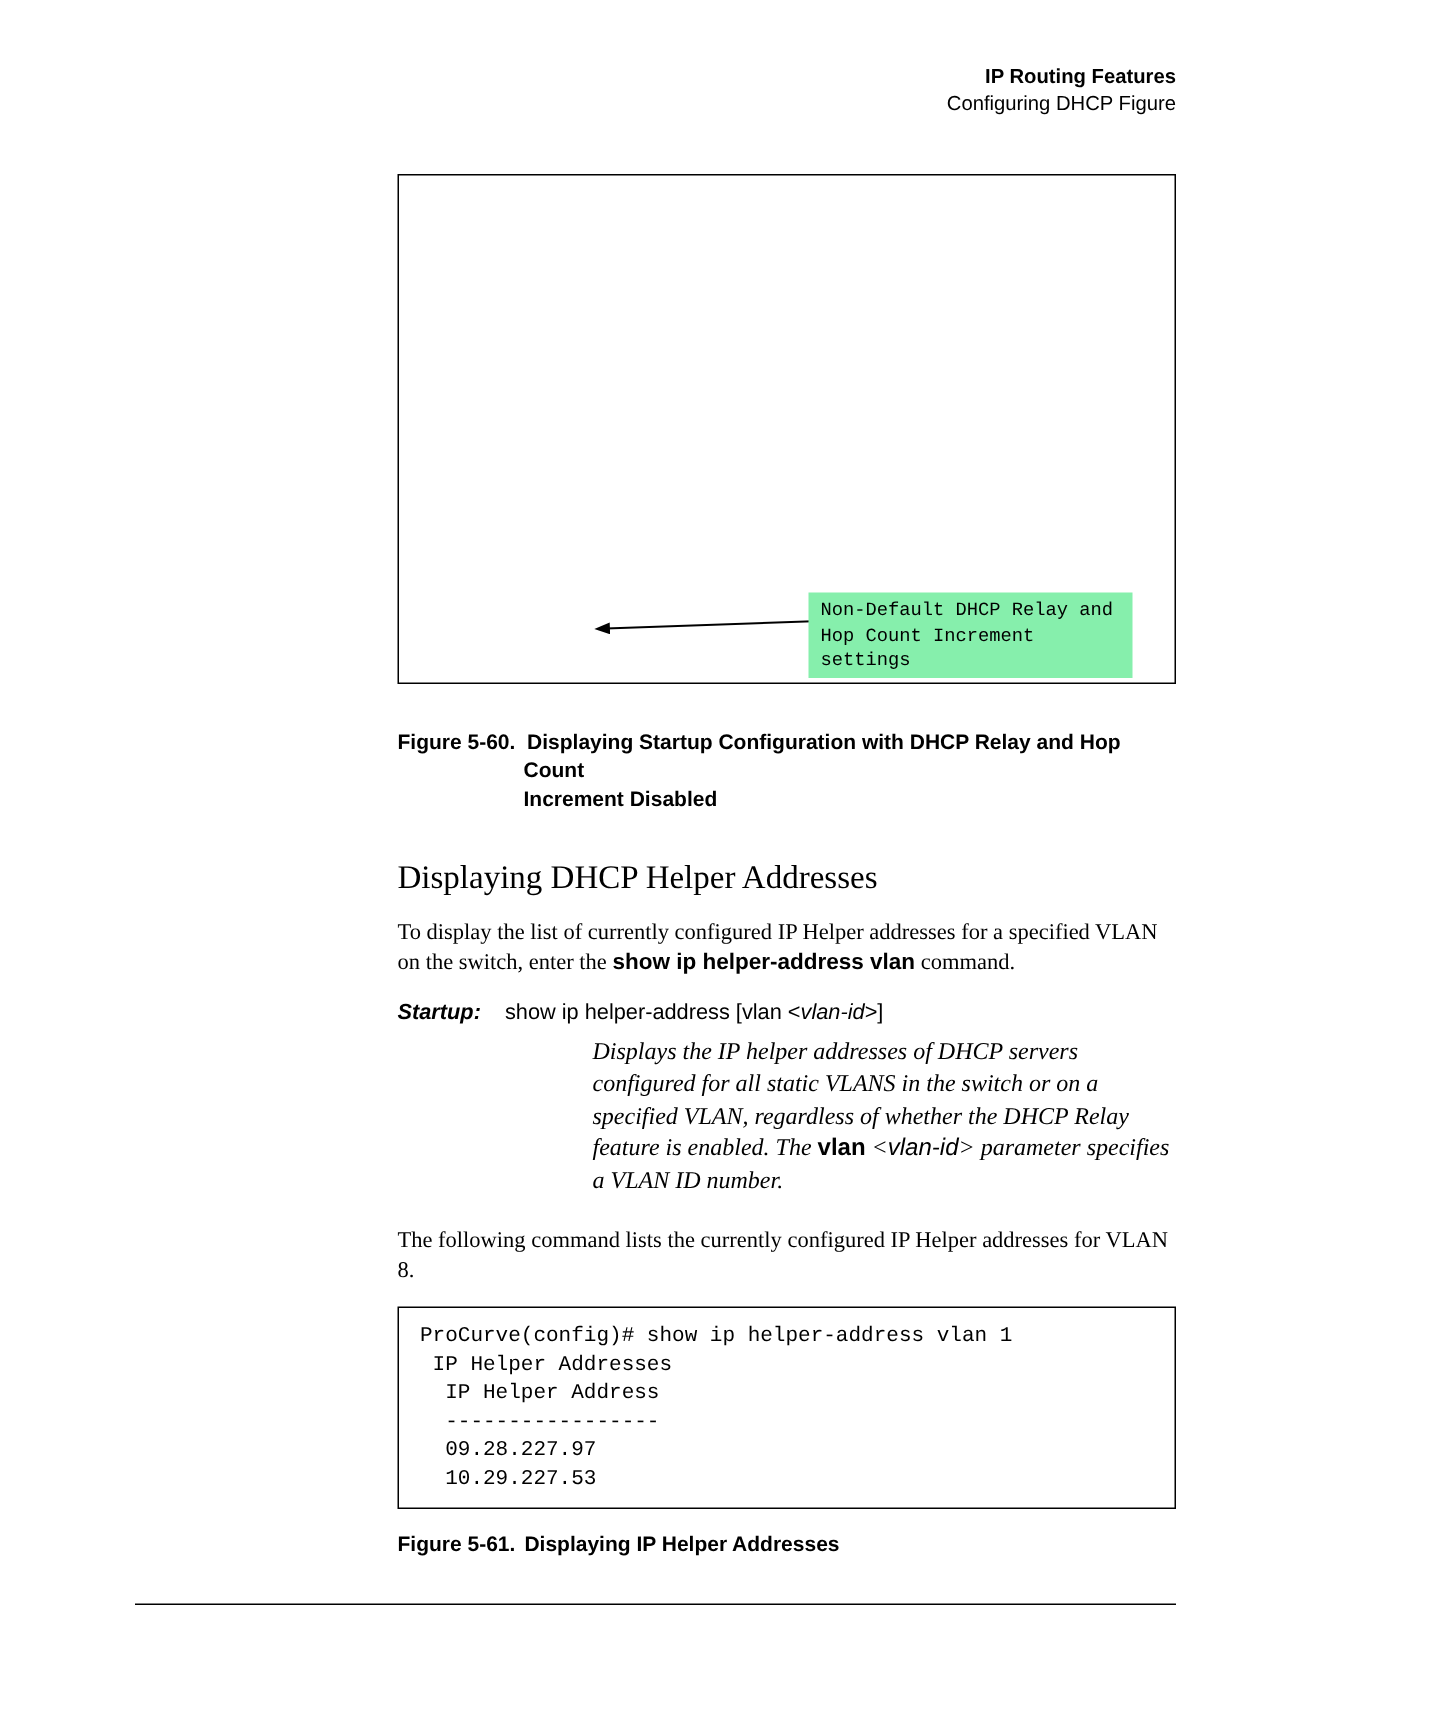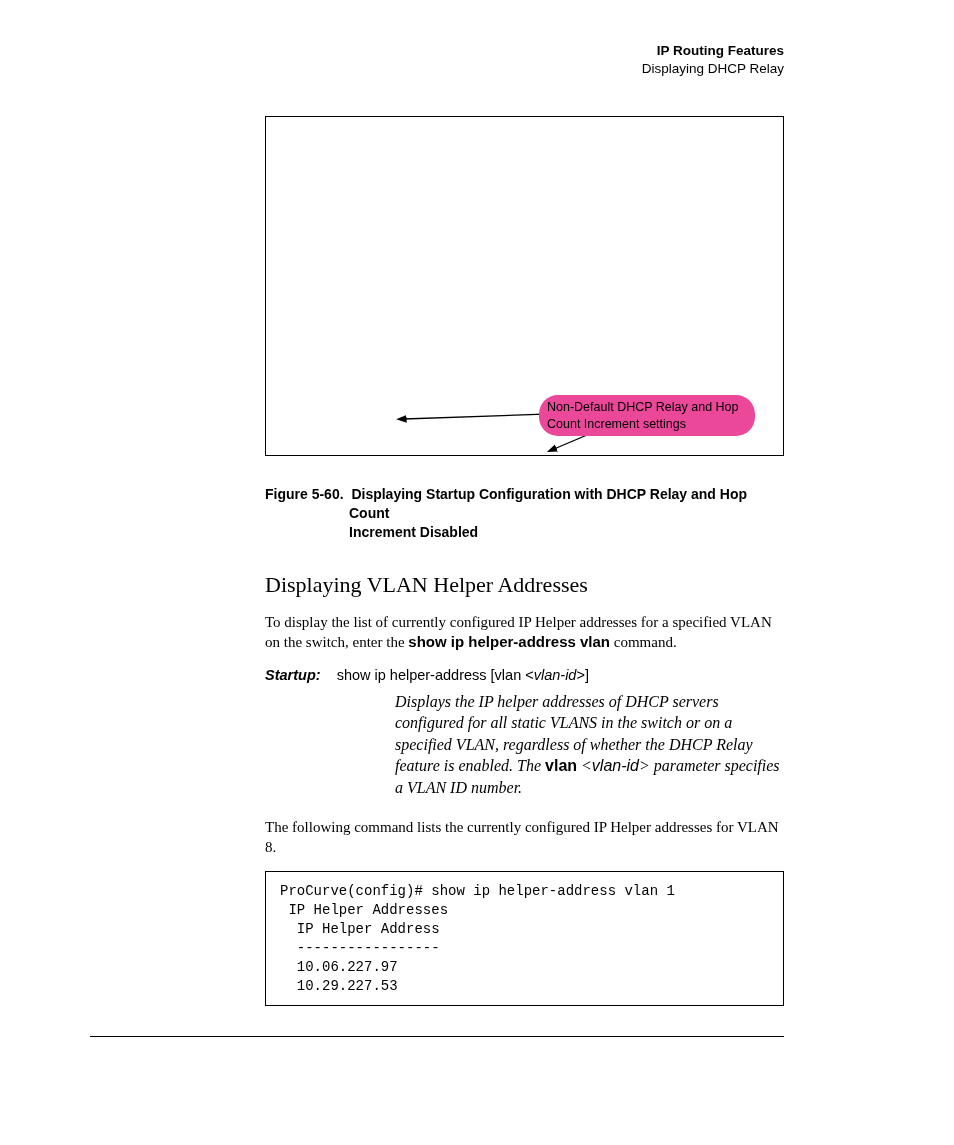--- a/index.html
+++ b/index.html
@@ -31,27 +31,26 @@
   .fig-box {
     border: 1.5px solid #000;
     height: 338px;
     position: relative;
     margin-bottom: 14px;
   }
   .annot {
     position: absolute;
     right: 28px;
     top: 278px;
-    background: #ec4899;
-    font-family: Liberation Sans, sans-serif;
+    background: #86efac;
+    font-family: Liberation Mono, monospace;
     font-size: 12.5px;
     line-height: 1.3;
     padding: 4px 8px;
     width: 200px;
-    border-radius: 19px;
   }
   .arrow-svg {
     position: absolute;
     top: 276px;
     left: 130px;
     width: 238px;
     height: 60px;
   }
   .fig-caption {
     font-family: Arial, Helvetica, sans-serif;
@@ -115,21 +114,21 @@
     text-align: right;
   }
 </style>
 </head>
 <body>
 
 <div class="page">
 
   <div class="running-head">
     <div class="line1">IP Routing Features</div>
-    <div>Displaying DHCP Relay</div>
+    <div>Configuring DHCP Figure</div>
   </div>
 
   <div class="content">
 
     <div class="fig-box">
       <svg class="arrow-svg" viewBox="0 0 238 60">
         <defs>
           <marker id="ah" markerWidth="10" markerHeight="10" refX="2" refY="3" orient="auto">
             <path d="M0,0 L0,6 L8,3 z" fill="#000"></path>
           </marker>
@@ -140,42 +139,46 @@
       <div class="annot">Non-Default DHCP Relay and Hop Count Increment settings</div>
     </div>
 
     <div class="fig-caption tight">
       <span class="indent-wrap">
         <span class="first"><span class="fignum">Figure 5-60.</span>&nbsp;&nbsp;<span>Displaying Startup Configuration with DHCP Relay and Hop Count</span></span>
         <span>Increment Disabled</span>
       </span>
     </div>
 
-    <h3 class="subhead">Displaying VLAN Helper Addresses</h3>
+    <h3 class="subhead">Displaying DHCP Helper Addresses</h3>
 
     <p class="body">
       <span>To display the list of currently configured IP Helper addresses for a specified VLAN on the switch, enter the </span><span class="bold-sans">show ip helper-address vlan</span><span> command.</span>
     </p>
 
     <div class="syntax-line">
       <span class="label">Startup:</span>
       <span>show ip helper-address [vlan &lt;</span><span class="ital">vlan-id</span><span>&gt;]</span>
     </div>
 
     <div class="desc">
       <span>Displays the IP helper addresses of DHCP servers configured for all static VLANS in the switch or on a specified VLAN, regardless of whether the DHCP Relay feature is enabled. The </span><span class="bold-up">vlan</span><span> &lt;</span><span class="sans-it">vlan-id</span><span>&gt; parameter specifies a VLAN ID number.</span>
     </div>
 
     <p class="body">The following command lists the currently configured IP Helper addresses for VLAN 8.</p>
 
     <div class="code-box">ProCurve(config)# show ip helper-address vlan 1
  IP Helper Addresses
   IP Helper Address
   -----------------
-  10.06.227.97
+  09.28.227.97
   10.29.227.53</div>
 
+    <div class="fig-caption">
+      <span class="fignum">Figure 5-61.</span>
+      <span class="figtxt">Displaying IP Helper Addresses</span>
+    </div>
 
   </div>
 
   <hr class="bottom-rule">
 
 </div>
 
 </body></html>

